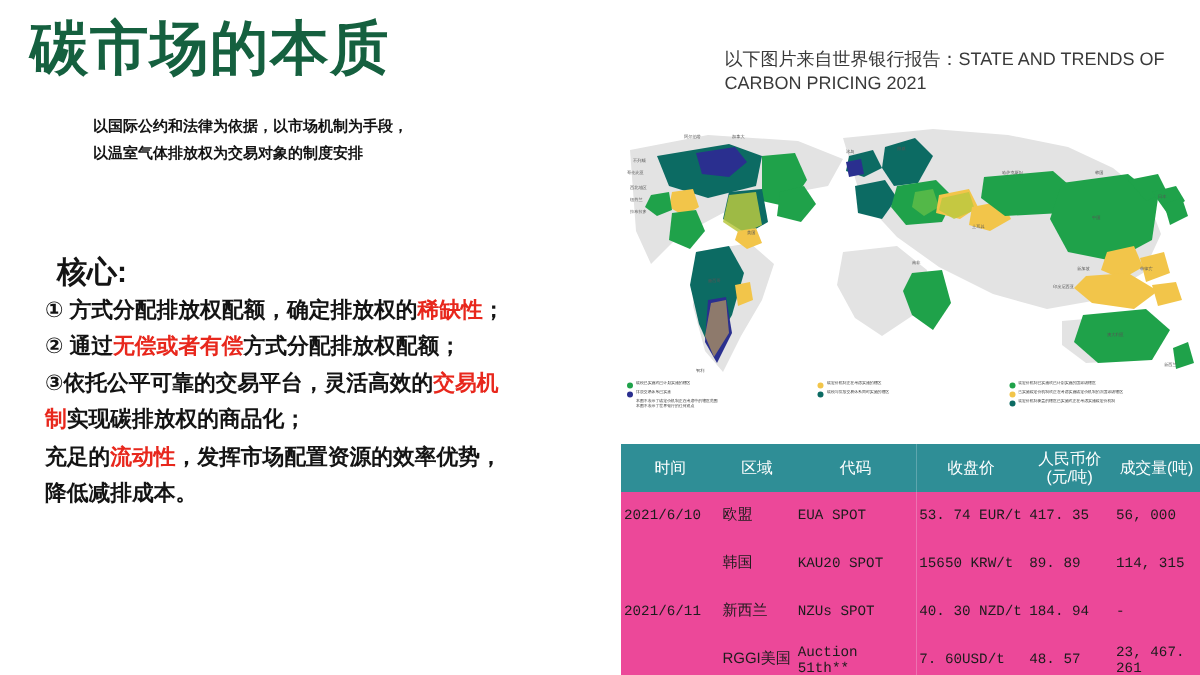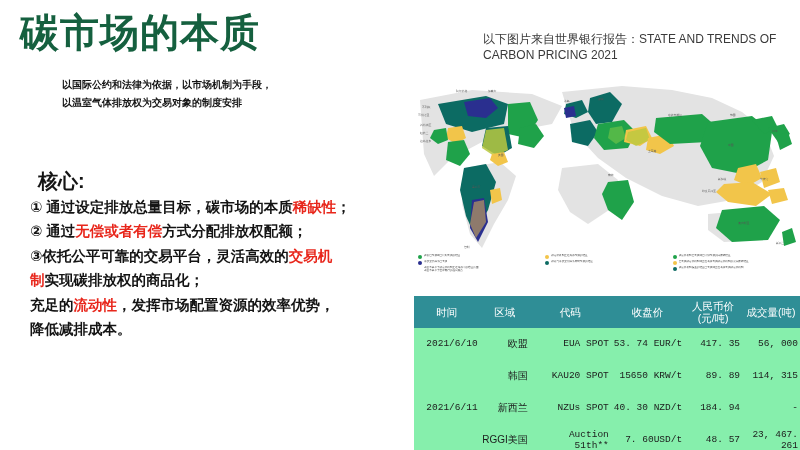--- a/index.html
+++ b/index.html
@@ -144,22 +144,22 @@
     font-weight: normal;
     font-size: 10.5px;
     padding: 3px 2px;
     height: 26px;
     vertical-align: middle;
     text-align: center;
     line-height: 1.15;
     border: none;
   }
   #price-table tbody td {
-    background: #86efac;
-    text-align: right;
+    background: #ec4899;
+    text-align: left;
     vertical-align: middle;
     padding: 2px 2px;
     height: 28px;
     line-height: 1.2;
     border: none;
     font-family: "Liberation Sans", "DejaVu Sans", sans-serif;
   }
   #price-table tbody td.num {
     font-family: "Liberation Mono", "DejaVu Sans Mono", monospace;
     font-size: 9.5px;
@@ -181,21 +181,21 @@
 <div id="slide-title">碳市场的本质</div>
 
 <div id="intro-block">
   <div class="line">以国际公约和法律为依据，以市场机制为手段，</div>
   <div class="line">以温室气体排放权为交易对象的制度安排</div>
 </div>
 
 <div id="core-label">核心:</div>
 
 <div id="points-block">
-    <div class="pt"><span>① 通过设定排放总量目标，碳市场的本质</span><span class="hl">稀缺性</span><span>；</span></div>
+    <div class="pt"><span>① 方式分配排放权配额，确定排放权的</span><span class="hl">稀缺性</span><span>；</span></div>
     <div class="pt"><span>② 通过</span><span class="hl">无偿或者有偿</span><span>方式分配排放权配额；</span></div>
     <div class="pt"><span>③依托公平可靠的交易平台，灵活高效的</span><span class="hl">交易机</span></div>
     <div class="pt"><span class="hl">制</span><span>实现碳排放权的商品化；</span></div>
     <div class="pt"><span>充足的</span><span class="hl">流动性</span><span>，发挥市场配置资源的效率优势，</span></div>
     <div class="pt"><span>降低减排成本。</span></div>
   </div>
 
 <div id="source-note">以下图片来自世界银行报告：STATE AND TRENDS OF CARBON PRICING 2021</div>
 
 <div id="map-panel">

